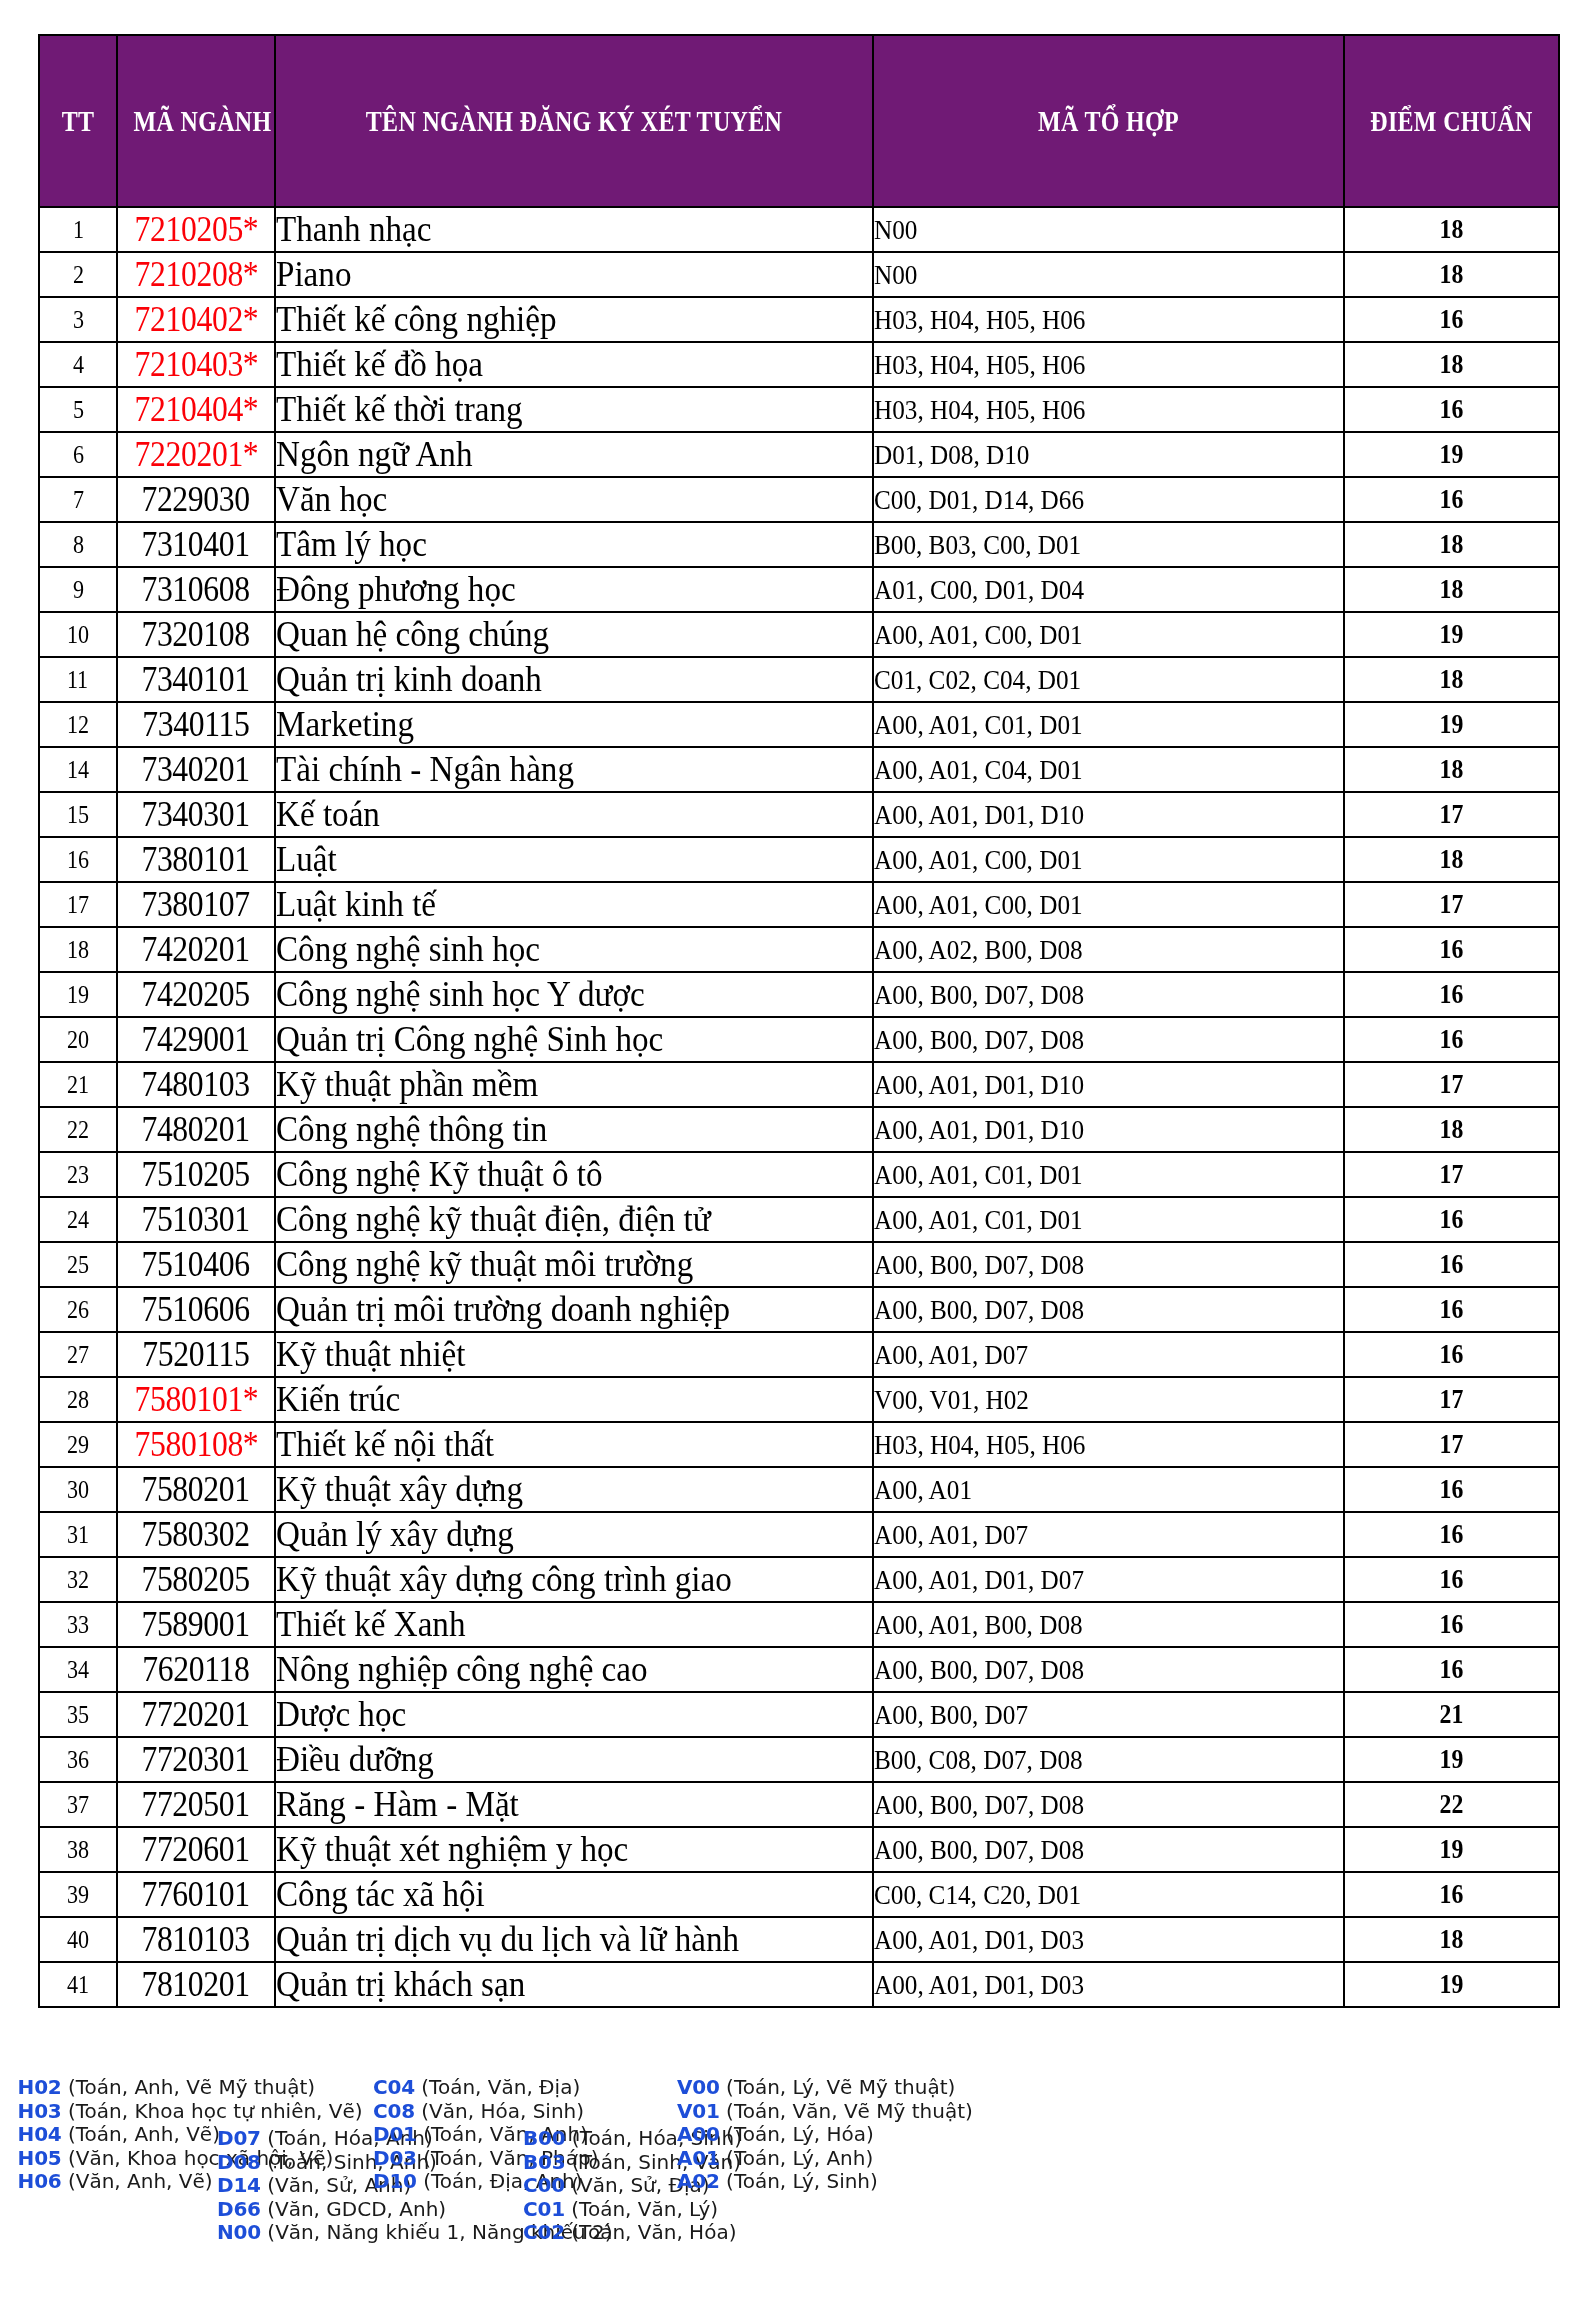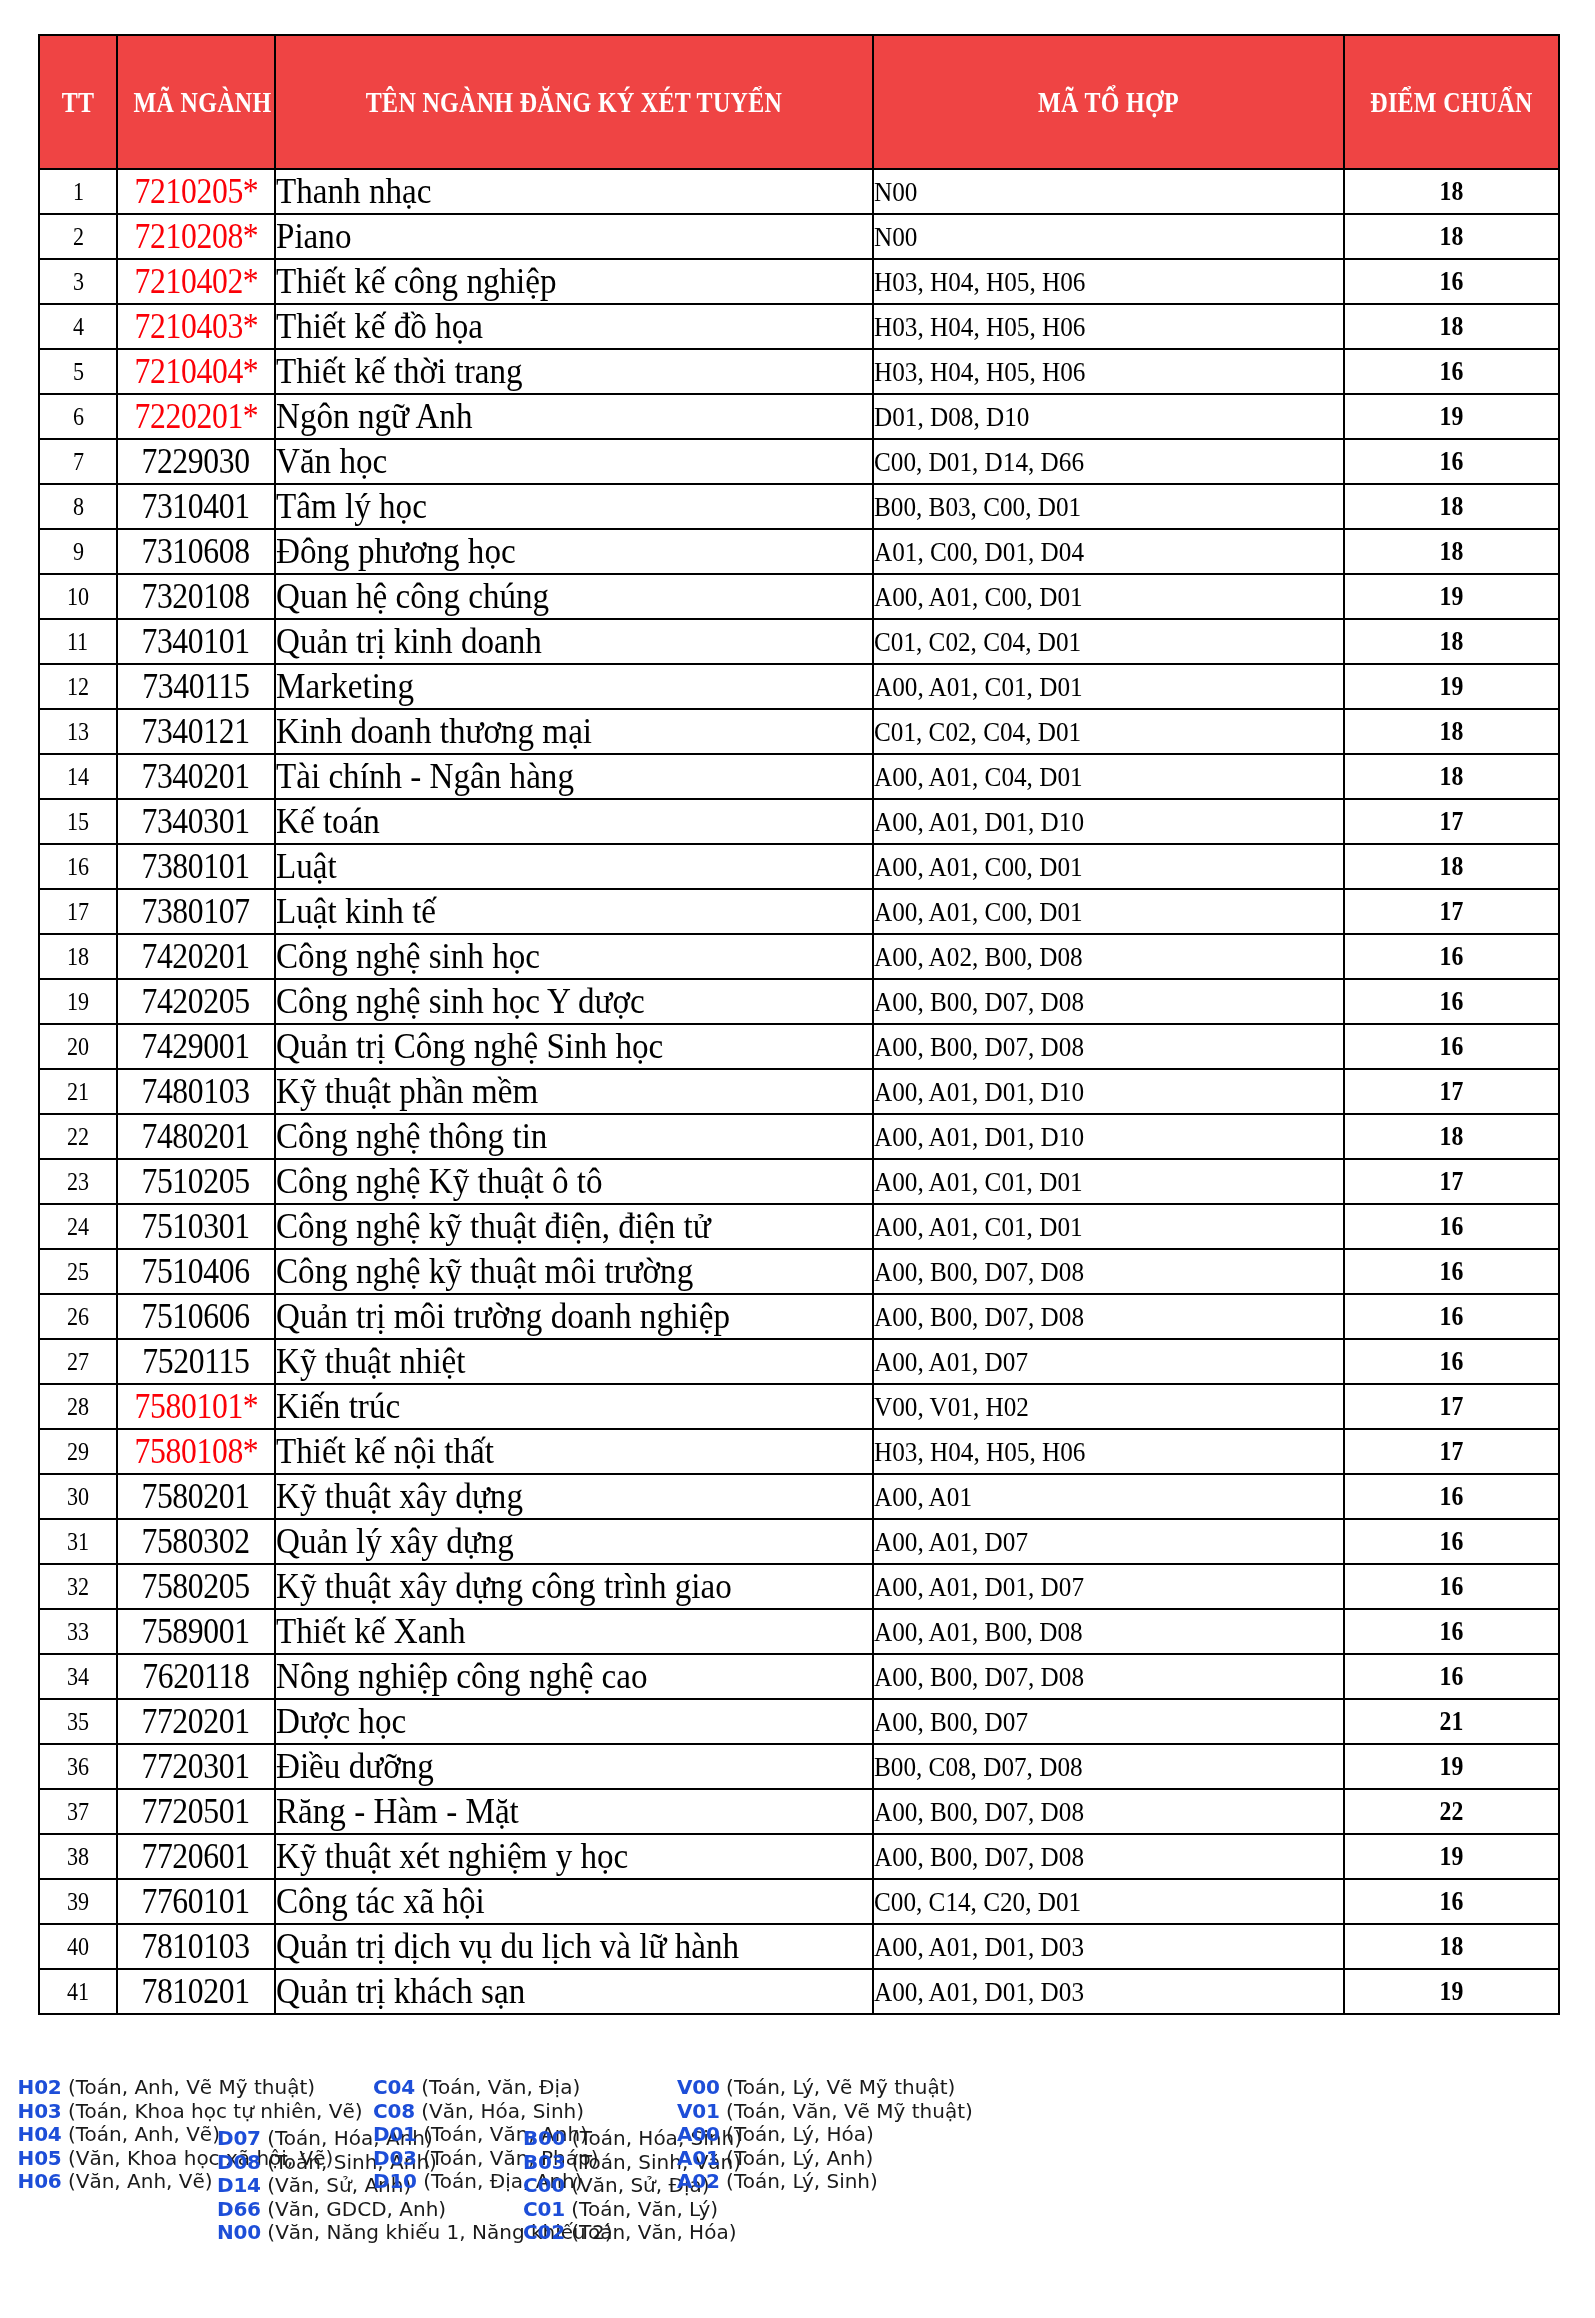--- a/index.html
+++ b/index.html
@@ -46,23 +46,23 @@
 
   table.score-table th,
   table.score-table td {
     border: 2.4px solid #000000;
     padding: 0;
     vertical-align: middle;
   }
 
   
   thead th {
-    background: #ef4444;
+    background: #701a75;
     color: #ffffff;
-    height: 134px;
+    height: 172px;
     font-weight: bold;
     font-size: 30px;
     letter-spacing: 0.4px;
     font-family: "Liberation Serif", "DejaVu Serif", serif;
     text-align: center;
     transform: none;
   }
   thead th .hdr {
     display: block;
     transform: scaleX(0.80);
@@ -258,27 +258,20 @@
             <td class="name"><span>Quản trị kinh doanh</span></td>
             <td class="comb"><span>C01, C02, C04, D01</span></td>
             <td class="score"><span>18</span></td>
           </tr>
           <tr>
             <td class="tt"><span>12</span></td>
             <td class="code"><span>7340115</span></td>
             <td class="name"><span>Marketing</span></td>
             <td class="comb"><span>A00, A01, C01, D01</span></td>
             <td class="score"><span>19</span></td>
-          </tr>
-          <tr>
-            <td class="tt"><span>13</span></td>
-            <td class="code"><span>7340121</span></td>
-            <td class="name"><span>Kinh doanh thương mại</span></td>
-            <td class="comb"><span>C01, C02, C04, D01</span></td>
-            <td class="score"><span>18</span></td>
           </tr>
           <tr>
             <td class="tt"><span>14</span></td>
             <td class="code"><span>7340201</span></td>
             <td class="name"><span>Tài chính - Ngân hàng</span></td>
             <td class="comb"><span>A00, A01, C04, D01</span></td>
             <td class="score"><span>18</span></td>
           </tr>
           <tr>
             <td class="tt"><span>15</span></td>

